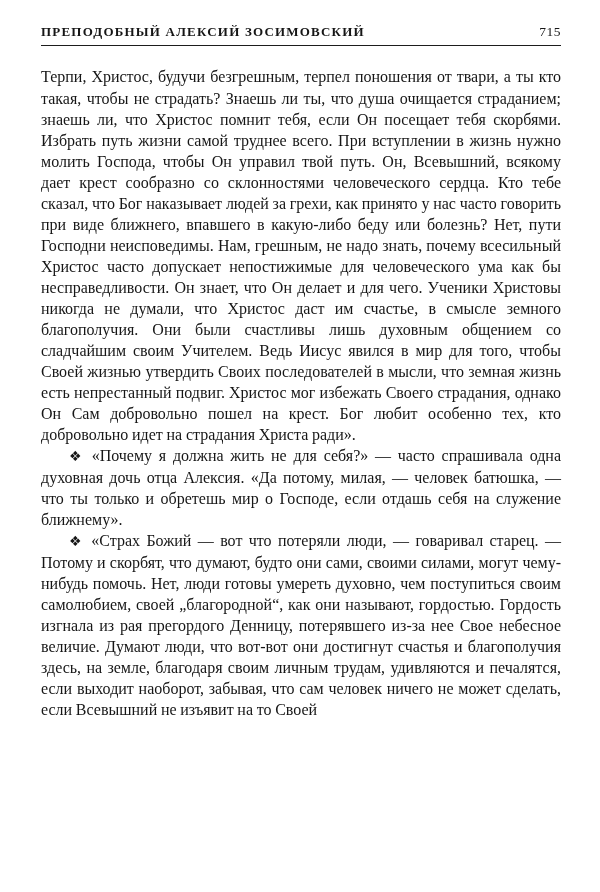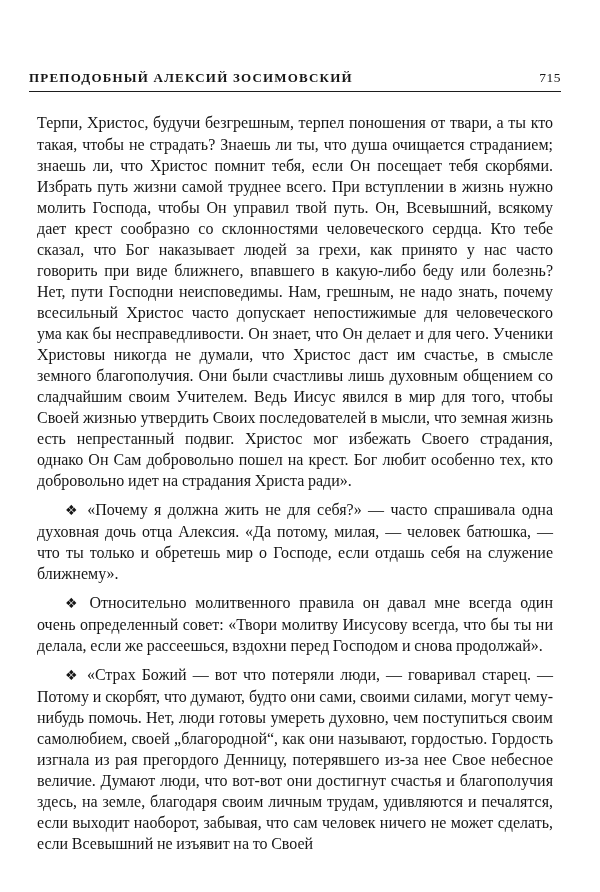--- a/index.html
+++ b/index.html
@@ -11,51 +11,50 @@
       width: 600px;
       height: 892px;
       overflow: hidden;
       font-family: "Liberation Serif", "DejaVu Serif", serif;
       color: #161616;
     }
     .page {
       box-sizing: border-box;
       width: 600px;
       height: 892px;
-      padding: 24px 39px 10px 29px;
+      padding: 24px 39px 10px 41px;
       background: #ffffff;
     }
     .running-header {
       display: flex;
       justify-content: space-between;
       align-items: baseline;
     }
     .running-header .title {
       font-size: 13px;
       font-weight: bold;
       letter-spacing: 1.2px;
       white-space: nowrap;
     }
     .running-header .pagenum {
       font-size: 13.5px;
       font-weight: normal;
       letter-spacing: 0.5px;
-      margin-top: 46px;
     }
     .header-rule {
       height: 0;
       border: 0;
       border-top: 1.6px solid #1d1d1d;
       margin: 5px 0 0 0;
     }
     .text-block {
       margin-top: 20px;
     }
     .text-block p {
-      margin: 8px;
+      margin: 0;
       font-size: 16px;
       line-height: 21px;
       text-align: justify;
       text-indent: 28px;
       hyphens: auto;
       -webkit-hyphens: auto;
       word-spacing: -0.3px;
     }
     .text-block p.no-indent {
       text-indent: 0;
@@ -82,23 +81,20 @@
   <div class="text-block">
 
     <p class="no-indent">
       <span class="marker"></span><span>Терпи, Христос, будучи безгрешным, терпел поношения от твари, а ты кто такая, чтобы не страдать? Знаешь ли ты, что душа очищается страданием; знаешь ли, что Христос помнит тебя, если Он посещает тебя скорбями. Избрать путь жизни самой труднее всего. При вступлении в жизнь нужно молить Господа, чтобы Он управил твой путь. Он, Всевышний, всякому дает крест сообразно со склонностями человеческого сердца. Кто тебе сказал, что Бог наказывает людей за грехи, как принято у нас часто говорить при виде ближнего, впавшего в какую-либо беду или болезнь? Нет, пути Господни неисповедимы. Нам, грешным, не надо знать, почему всесильный Христос часто допускает непостижимые для человеческого ума как бы несправедливости. Он знает, что Он делает и для чего. Ученики Христовы никогда не думали, что Христос даст им счастье, в смысле земного благополучия. Они были счастливы лишь духовным общением со сладчайшим своим Учителем. Ведь Иисус явился в мир для того, чтобы Своей жизнью утвердить Своих последователей в мысли, что земная жизнь есть непрестанный подвиг. Христос мог избежать Своего страдания, однако Он Сам добровольно пошел на крест. Бог любит особенно тех, кто добровольно идет на страдания Христа ради».</span>
     </p>
 
     <p>
       <span class="marker">❖</span><span>«Почему я должна жить не для себя?» — часто спрашивала одна духовная дочь отца Алексия. «Да потому, милая, — человек батюшка, — что ты только и обретешь мир о Господе, если отдашь себя на служение ближнему».</span>
     </p>
 
-    <p>
-      <span class="marker">❖</span><span>Относительно молитвенного правила он давал мне всегда один очень определенный совет: «Твори молитву Иисусову всегда, что бы ты ни делала, если же рассеешься, вздохни перед Господом и снова продолжай».</span>
-    </p>
 
     <p>
       <span class="marker">❖</span><span>«Страх Божий — вот что потеряли люди, — говаривал старец. — Потому и скорбят, что думают, будто они сами, своими силами, могут чему-нибудь помочь. Нет, люди готовы умереть духовно, чем поступиться своим самолюбием, своей „благородной“, как они называют, гордостью. Гордость изгнала из рая прегордого Денницу, потерявшего из-за нее Свое небесное величие. Думают люди, что вот-вот они достигнут счастья и благополучия здесь, на земле, благодаря своим личным трудам, удивляются и печалятся, если выходит наоборот, забывая, что сам человек ничего не может сделать, если Всевышний не изъявит на то Своей</span>
     </p>
 
   </div>
 
 </div>
 
 </body></html>

